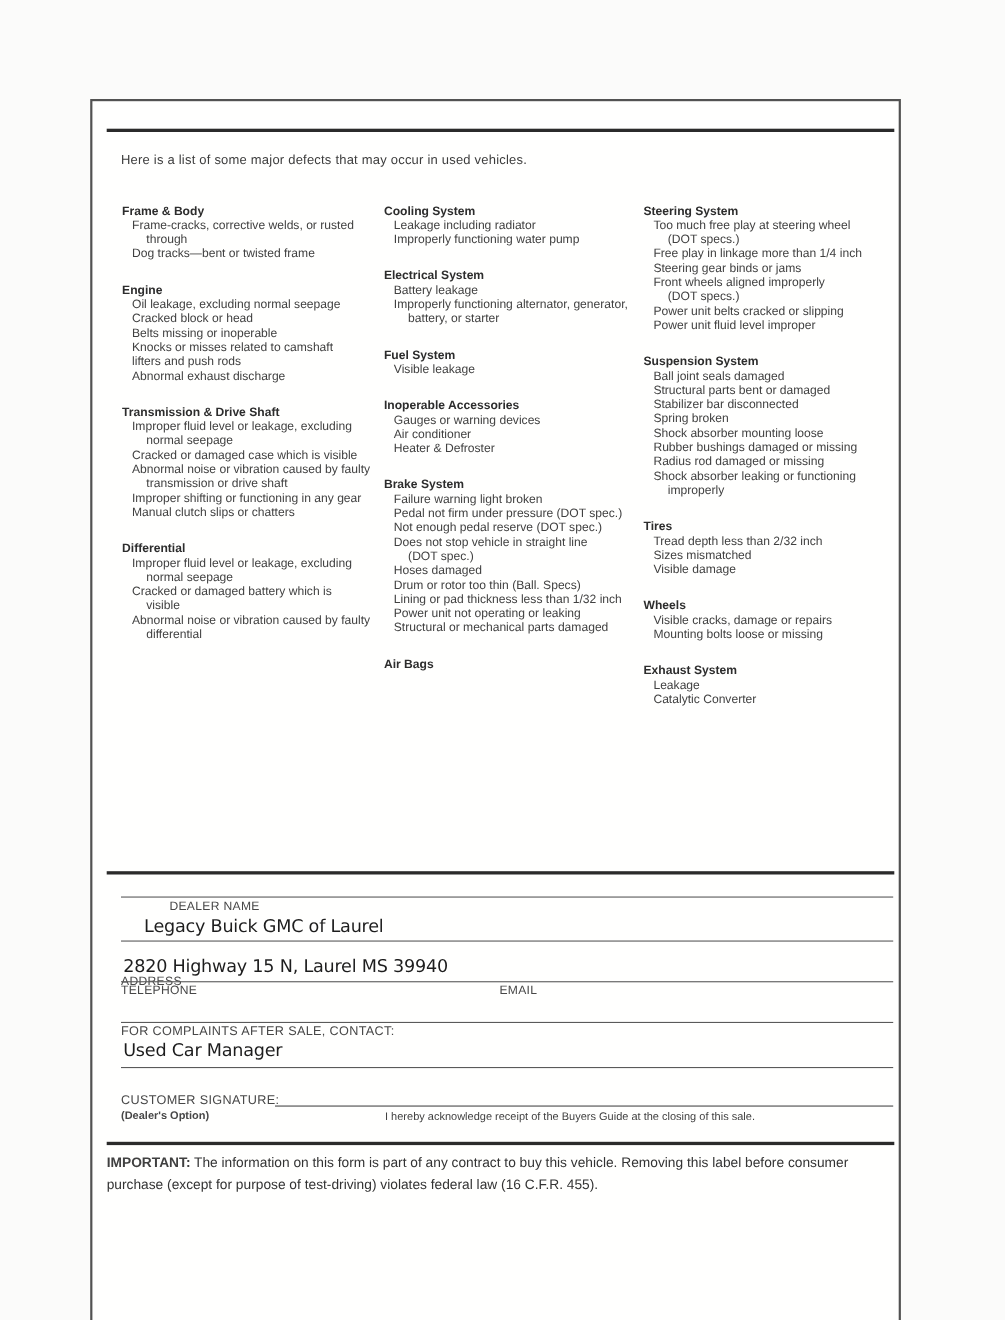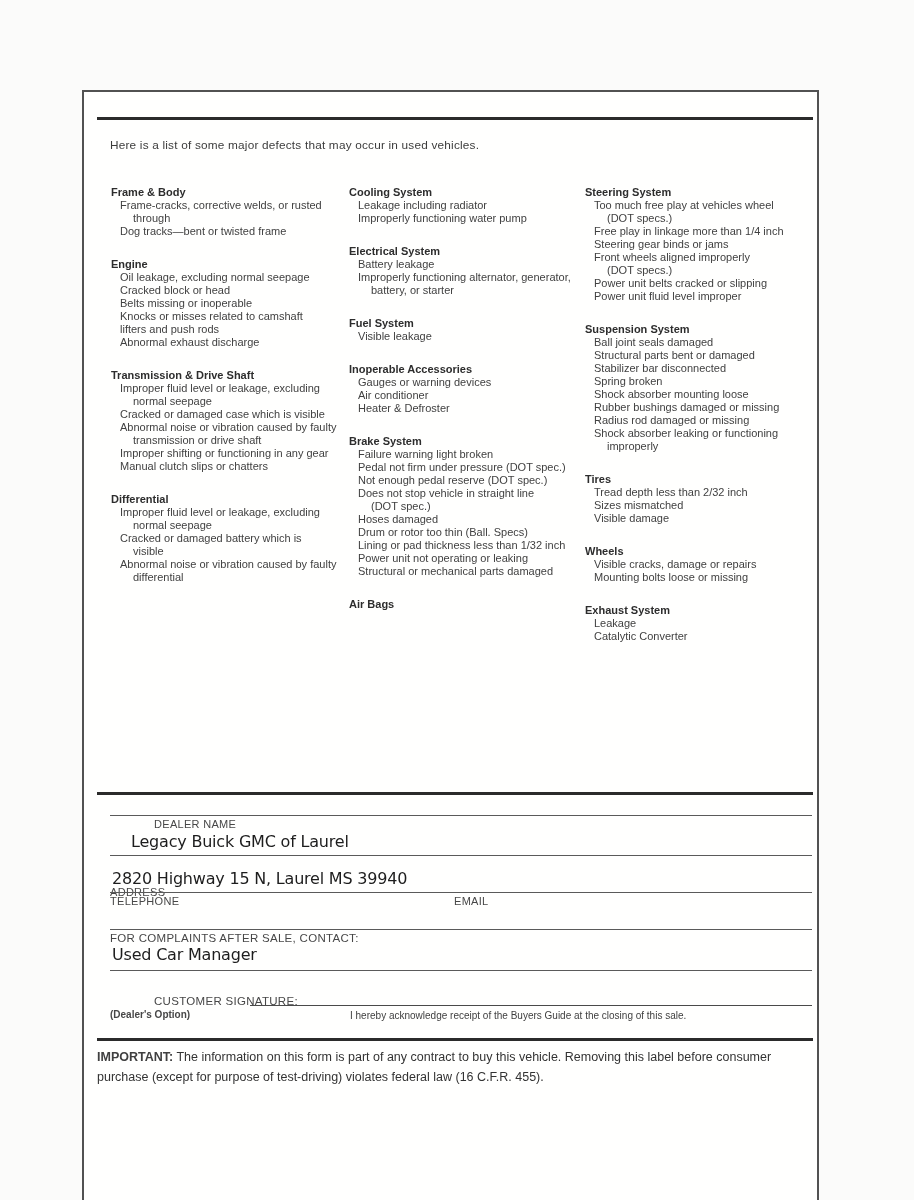--- a/index.html
+++ b/index.html
@@ -129,21 +129,21 @@
       <div class="item-line cont">(DOT spec.)</div>
       <div class="item-line">Hoses damaged</div>
       <div class="item-line">Drum or rotor too thin (Ball. Specs)</div>
       <div class="item-line">Lining or pad thickness less than 1/32 inch</div>
       <div class="item-line">Power unit not operating or leaking</div>
       <div class="item-line">Structural or mechanical parts damaged</div>
       <div class="sec-title">Air Bags</div>
     </div>
   <div class="defect-col" style="left:501px;">
       <div class="sec-title">Steering System</div>
-      <div class="item-line">Too much free play at vehicles wheel</div>
+      <div class="item-line">Too much free play at steering wheel</div>
       <div class="item-line cont">(DOT specs.)</div>
       <div class="item-line">Free play in linkage more than 1/4 inch</div>
       <div class="item-line">Steering gear binds or jams</div>
       <div class="item-line">Front wheels aligned improperly</div>
       <div class="item-line cont">(DOT specs.)</div>
       <div class="item-line">Power unit belts cracked or slipping</div>
       <div class="item-line">Power unit fluid level improper</div>
       <div class="sec-title">Suspension System</div>
       <div class="item-line">Ball joint seals damaged</div>
       <div class="item-line">Structural parts bent or damaged</div>
@@ -178,21 +178,21 @@
 
   <div class="thin-line" style="top:800px;"></div>
   <div class="field-label" style="left:26px; top:803px;">TELEPHONE</div>
   <div class="field-label" style="left:370px; top:803px;">EMAIL</div>
 
   <div class="thin-line" style="top:837px;"></div>
   <div class="field-label md" style="left:26px; top:840px;">FOR COMPLAINTS AFTER SALE, CONTACT:</div>
   <div class="fill-value" style="top:853px;">Used Car Manager</div>
   <div class="thin-line" style="top:878px;"></div>
 
-  <div class="field-label md" style="left:26px; top:903px;margin-left:44px;">CUSTOMER SIGNATURE:</div>
+  <div class="field-label md" style="left:26px; top:903px;">CUSTOMER SIGNATURE:</div>
   <div class="sig-line"></div>
   <div class="small-note" style="left:26px; top:917px;">(Dealer's Option)</div>
   <div class="ack-note">I hereby acknowledge receipt of the Buyers Guide at the closing of this sale.</div>
 
   <div class="rule-thick" style="top:946px;"></div>
   <div class="important"><span class="imp-label">IMPORTANT:</span> <span>The information on this form is part of any contract to buy this vehicle.  Removing this label before consumer purchase (except for purpose of test-driving) violates federal law (16 C.F.R. 455).</span></div>
 
 </div>
 
 </body></html>

